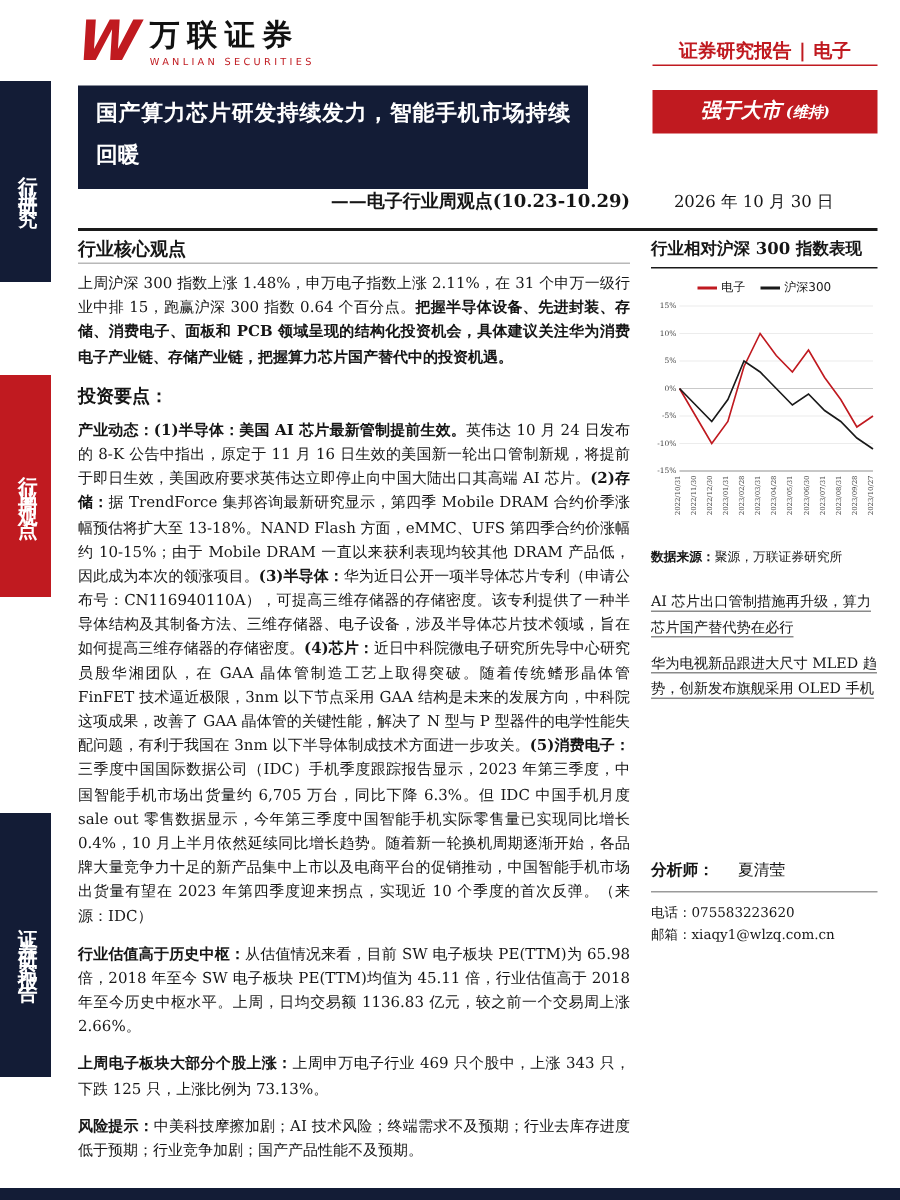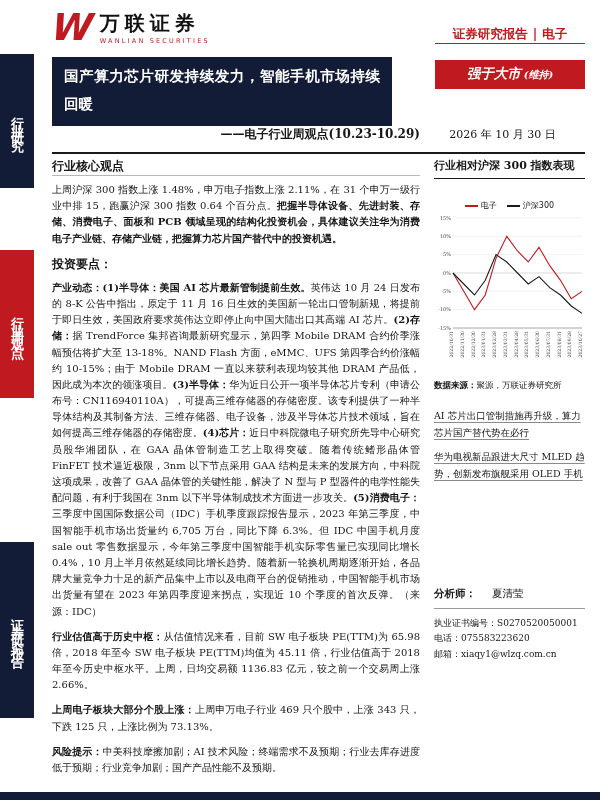--- a/index.html
+++ b/index.html
@@ -71,21 +71,21 @@
 
   
   .main{position:absolute;left:52px;top:158px;width:533px;display:flex;gap:14px;}
   .col-left{width:368px;}
   .col-right{width:151px;}
 
   .sec-heading{font-size:12px;font-weight:bold;padding-bottom:0;margin-bottom:6px;border-bottom:1px solid #b8b8b8;}
   .sub-heading{font-size:12px;font-weight:bold;margin:3px 0 7px;}
   .para{font-size:10px;line-height:1.62;text-align:justify;margin-bottom:9px;}
 
-  .r-heading{font-size:11px;font-weight:bold;padding-bottom:5px;border-bottom:1.5px solid #1a1a1a;margin-bottom:21px;}
+  .r-heading{font-size:11px;font-weight:bold;padding-bottom:5px;border-bottom:1.5px solid #1a1a1a;margin-bottom:7px;}
   .legend{display:flex;justify-content:center;gap:10px;font-size:8px;align-items:center;margin:2px 0 1px;font-family:"DejaVu Sans",sans-serif;}
   .legend .dash{display:inline-block;width:13px;height:2px;margin-right:3px;vertical-align:middle;}
   .source{font-size:8.5px;margin:4px 0 16px;}
   .rel-item{font-size:9.5px;line-height:1.75;margin-bottom:8px;text-decoration:underline;text-underline-offset:2.5px;text-decoration-color:#8a8a8a;}
   .analyst-row{margin-top:104px;font-size:10.5px;display:flex;gap:16px;border-bottom:1px solid #9a9a9a;padding-bottom:7px;margin-bottom:7px;}
   .detail{font-size:9px;line-height:1.75;word-break:break-all;}
 
   .footer-bar{position:absolute;left:0;bottom:0;width:600px;height:8px;background:var(--navy);}
 </style>
 </head>
@@ -179,23 +179,20 @@
       <div id="related-list">
           <div class="rel-item">AI 芯片出口管制措施再升级，算力芯片国产替代势在必行</div>
           <div class="rel-item">华为电视新品跟进大尺寸 MLED 趋势，创新发布旗舰采用 OLED 手机</div>
         </div>
 
       <div class="analyst-row">
         <span class="b">分析师：</span>
         <span>夏清莹</span>
       </div>
       <div class="detail">
-        <span>执业证书编号：</span><span>S0270520050001</span>
-      </div>
-      <div class="detail">
         <span>电话：</span><span>075583223620</span>
       </div>
       <div class="detail">
         <span>邮箱：</span><span>xiaqy1@wlzq.com.cn</span>
       </div>
     </div>
 
   </div>
 
   <div class="footer-bar"></div>

